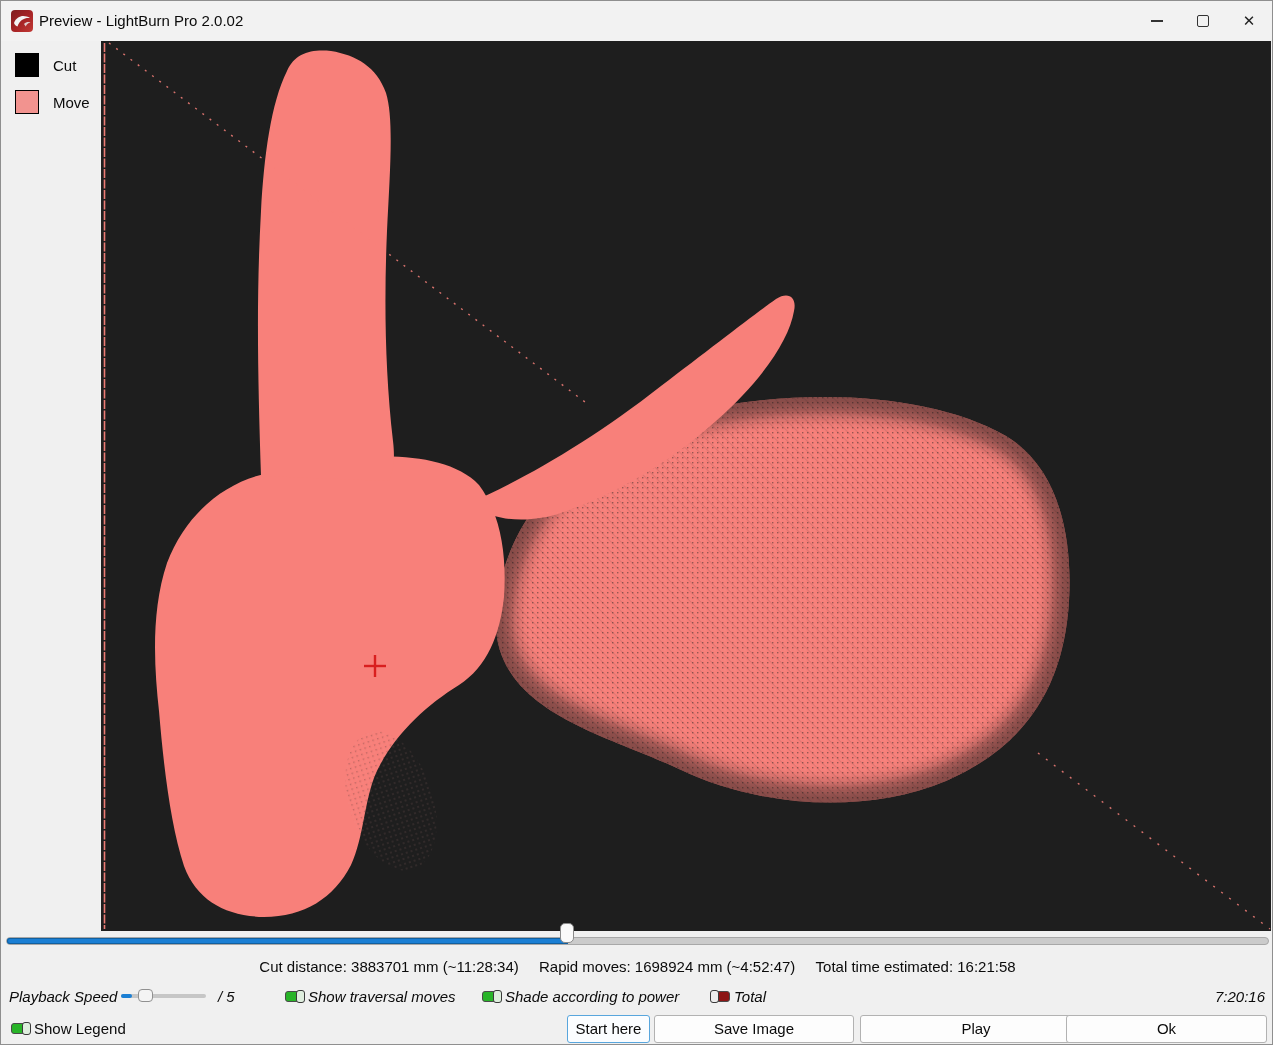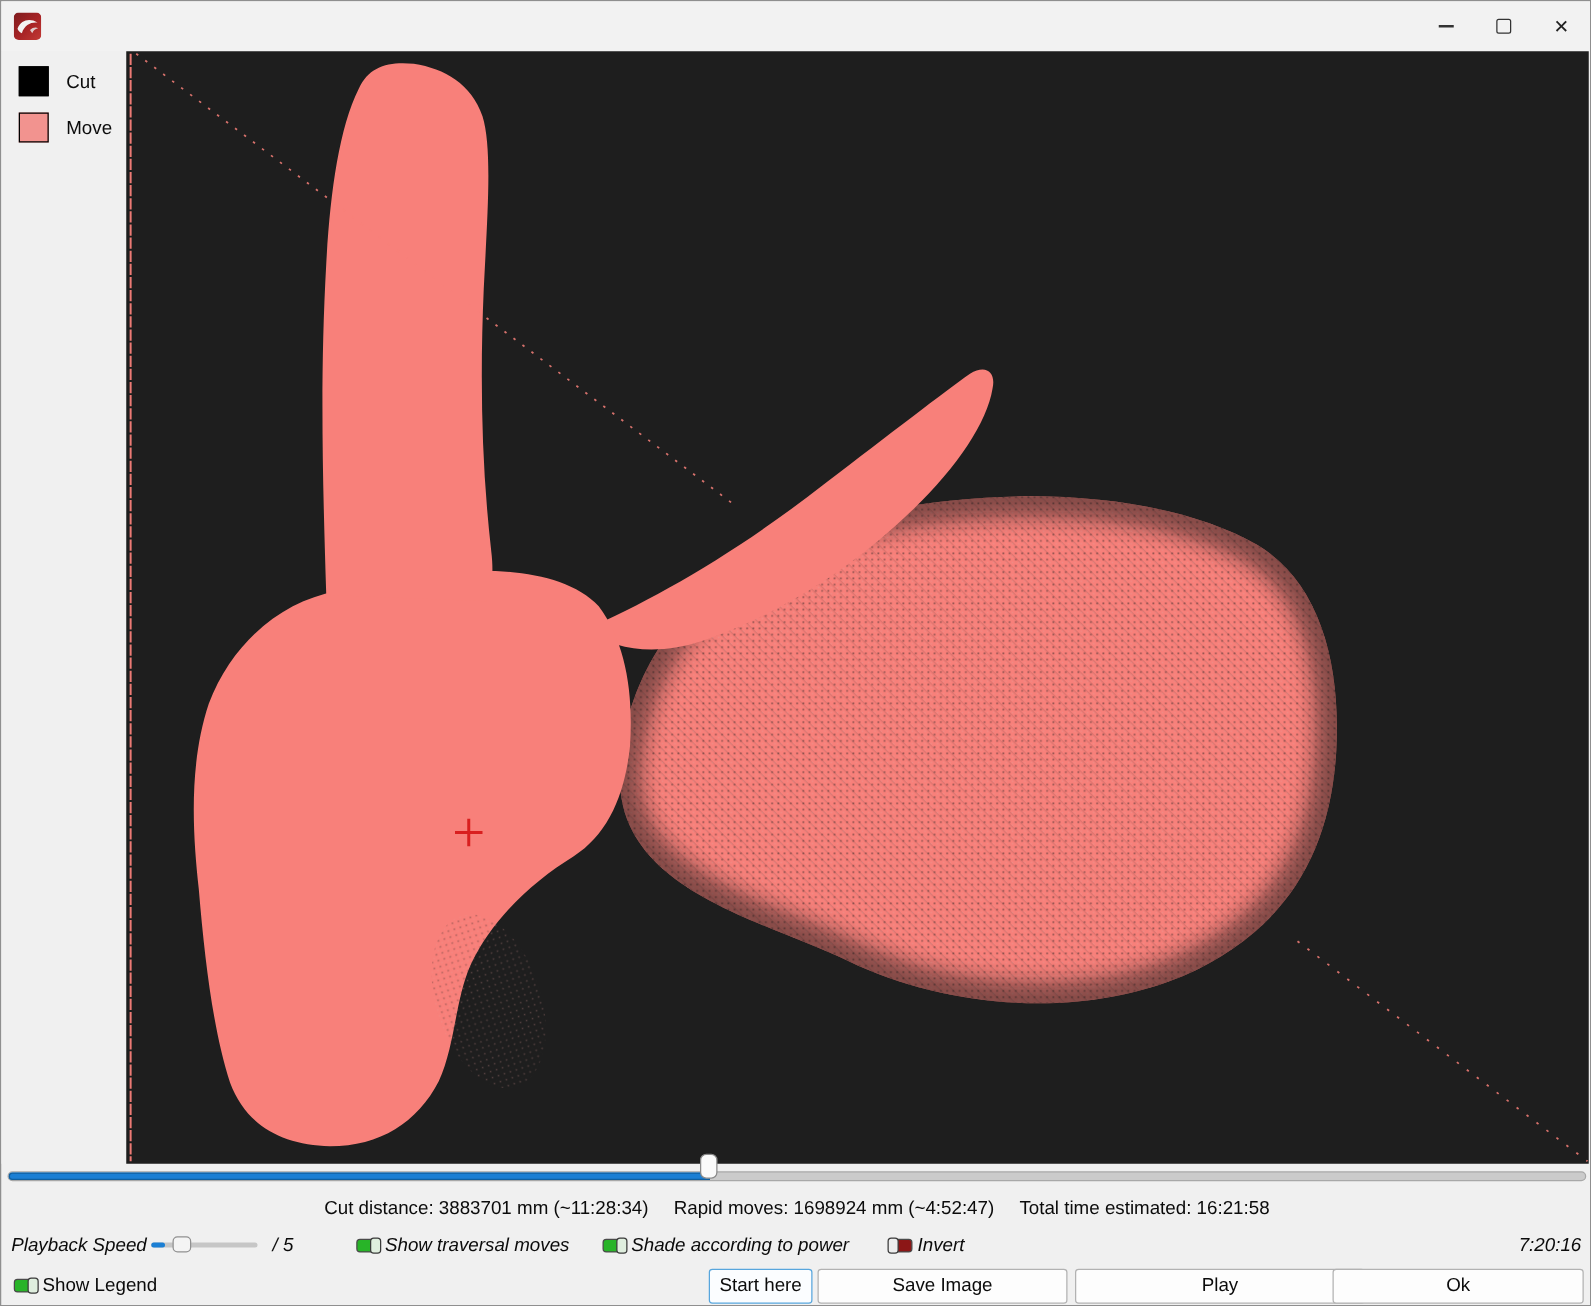--- a/index.html
+++ b/index.html
@@ -69,20 +69,21 @@
         <linearGradient id="lbg" x1="0" y1="0" x2="1" y2="1">
           <stop offset="0" stop-color="#7e1c1e"></stop>
             <stop offset="0.55" stop-color="#a82426"></stop>
             <stop offset="1" stop-color="#c23a35"></stop>
         </linearGradient>
       </defs>
       <rect x="0" y="0" width="22" height="22" rx="4" fill="url(#lbg)"></rect>
       <path d="M3,13 C6,5.5 13,4.5 19,8 C13.5,7.5 8.5,10 6.5,16.5 C5,16 3.6,14.8 3,13 Z" fill="#f3f3f3"></path>
       <path d="M13,14 C15,12 17.5,11.5 19.5,12.5 C17,13 15.5,14.5 14.8,16.5 Z" fill="#e8e8e8" opacity="0.85"></path>
     </svg>
+    <div class="title-text">Preview - LightBurn Pro 2.0.02</div>
     <div class="winbtn min">
         <div class="min-glyph"></div>
       </div>
     <div class="winbtn max">
         <div class="max-glyph"></div>
       </div>
     <div class="winbtn close">
         <span class="close-glyph">✕</span>
       </div>
   </div>
@@ -174,21 +175,21 @@
     <span class="tg1l">Show traversal moves</span>
 
     <span class="toggle tg2" data-state="on">
         <span class="knob"></span>
       </span>
     <span class="tg2l">Shade according to power</span>
 
     <span class="toggle tg3" data-state="off">
         <span class="knob"></span>
       </span>
-    <span class="tg3l">Invert</span>
+    <span class="tg3l">Total</span>
 
     <span class="time-label">7:20:16</span>
   </div>
 
   <div class="bottom-row">
     <span class="toggle sl-toggle" data-state="on">
         <span class="knob"></span>
       </span>
     <span class="sl-label">Show Legend</span>
 

